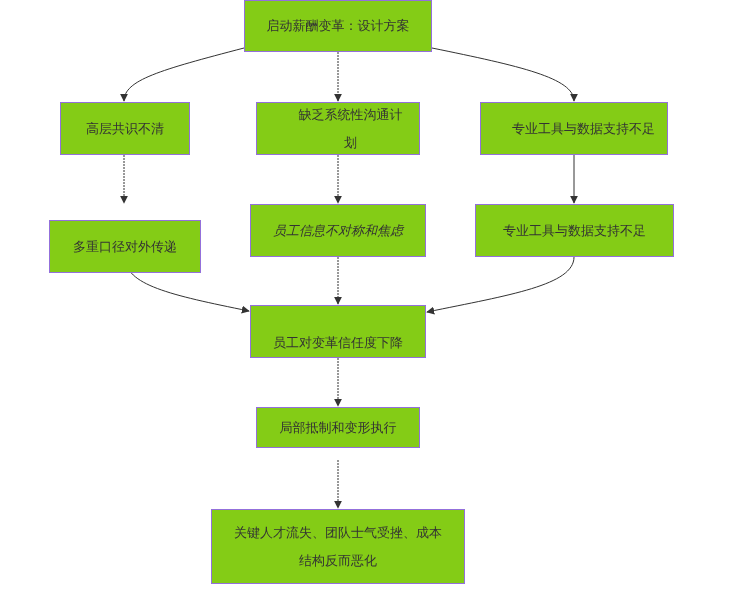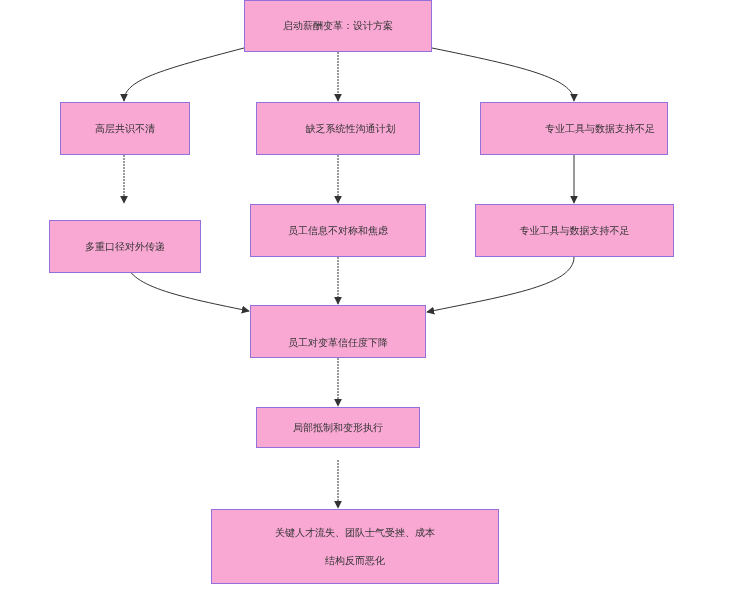--- a/index.html
+++ b/index.html
@@ -1,22 +1,22 @@
 <!DOCTYPE html>
 <html><head>
 <meta charset="utf-8">
 <style>
   html, body { margin: 0; padding: 0; background: #ffffff; }
   body { width: 749px; height: 594px; position: relative; overflow: hidden;
          font-family: "DejaVu Sans", "Liberation Sans", sans-serif; }
   #edges { position: absolute; left: 0; top: 0; }
-  .node { position: absolute; box-sizing: border-box; background: #f9a8d4;
+  .node { position: absolute; box-sizing: border-box; background: #84cc16;
           border: 1px solid #9370db; display: flex; align-items: center;
           justify-content: center; text-align: center; color: #333333;
-          font-size: 10px; line-height: 28px; padding: 0 12px; }
+          font-size: 13px; line-height: 28px; padding: 0 12px; }
   .node span { display: block; }
 </style>
 </head>
 <body>
 
 <svg id="edges" width="749" height="594">
   <defs>
     <marker id="arrow" viewBox="0 0 10 10" refX="9" refY="5" markerWidth="8" markerHeight="8" orient="auto">
       <path d="M0,0 L10,5 L0,10 z" fill="#333333"></path>
     </marker>
@@ -44,31 +44,31 @@
 <div class="node" style="left:256px;top:102px;width:164px;height:53px;padding-left:37px;">
   <span>缺乏系统性沟通计划</span>
 </div>
 <div class="node" style="left:480px;top:102px;width:188px;height:53px;justify-content:flex-end;">
   <span>专业工具与数据支持不足</span>
 </div>
 
 <div class="node" style="left:49px;top:220px;width:152px;height:53px;">
   <span>多重口径对外传递</span>
 </div>
-<div class="node" style="left:250px;top:204px;width:176px;height:53px;">
+<div class="node" style="left:250px;top:204px;width:176px;height:53px;font-style:italic;">
   <span>员工信息不对称和焦虑</span>
 </div>
 <div class="node" style="left:475px;top:204px;width:199px;height:53px;">
   <span>专业工具与数据支持不足</span>
 </div>
 
 <div class="node" style="left:250px;top:305px;width:176px;height:53px;align-items:flex-end;">
   <span>员工对变革信任度下降</span>
 </div>
 
 <div class="node" style="left:256px;top:407px;width:164px;height:41px;">
   <span>局部抵制和变形执行</span>
 </div>
 
-<div class="node" style="left:211px;top:509px;width:288px;height:75px;flex-direction:column;text-align:center;">
+<div class="node" style="left:211px;top:509px;width:254px;height:75px;flex-direction:column;text-align:center;">
   <span>关键人才流失、团队士气受挫、成本</span>
   <span>结构反而恶化</span>
 </div>
 
 </body></html>

